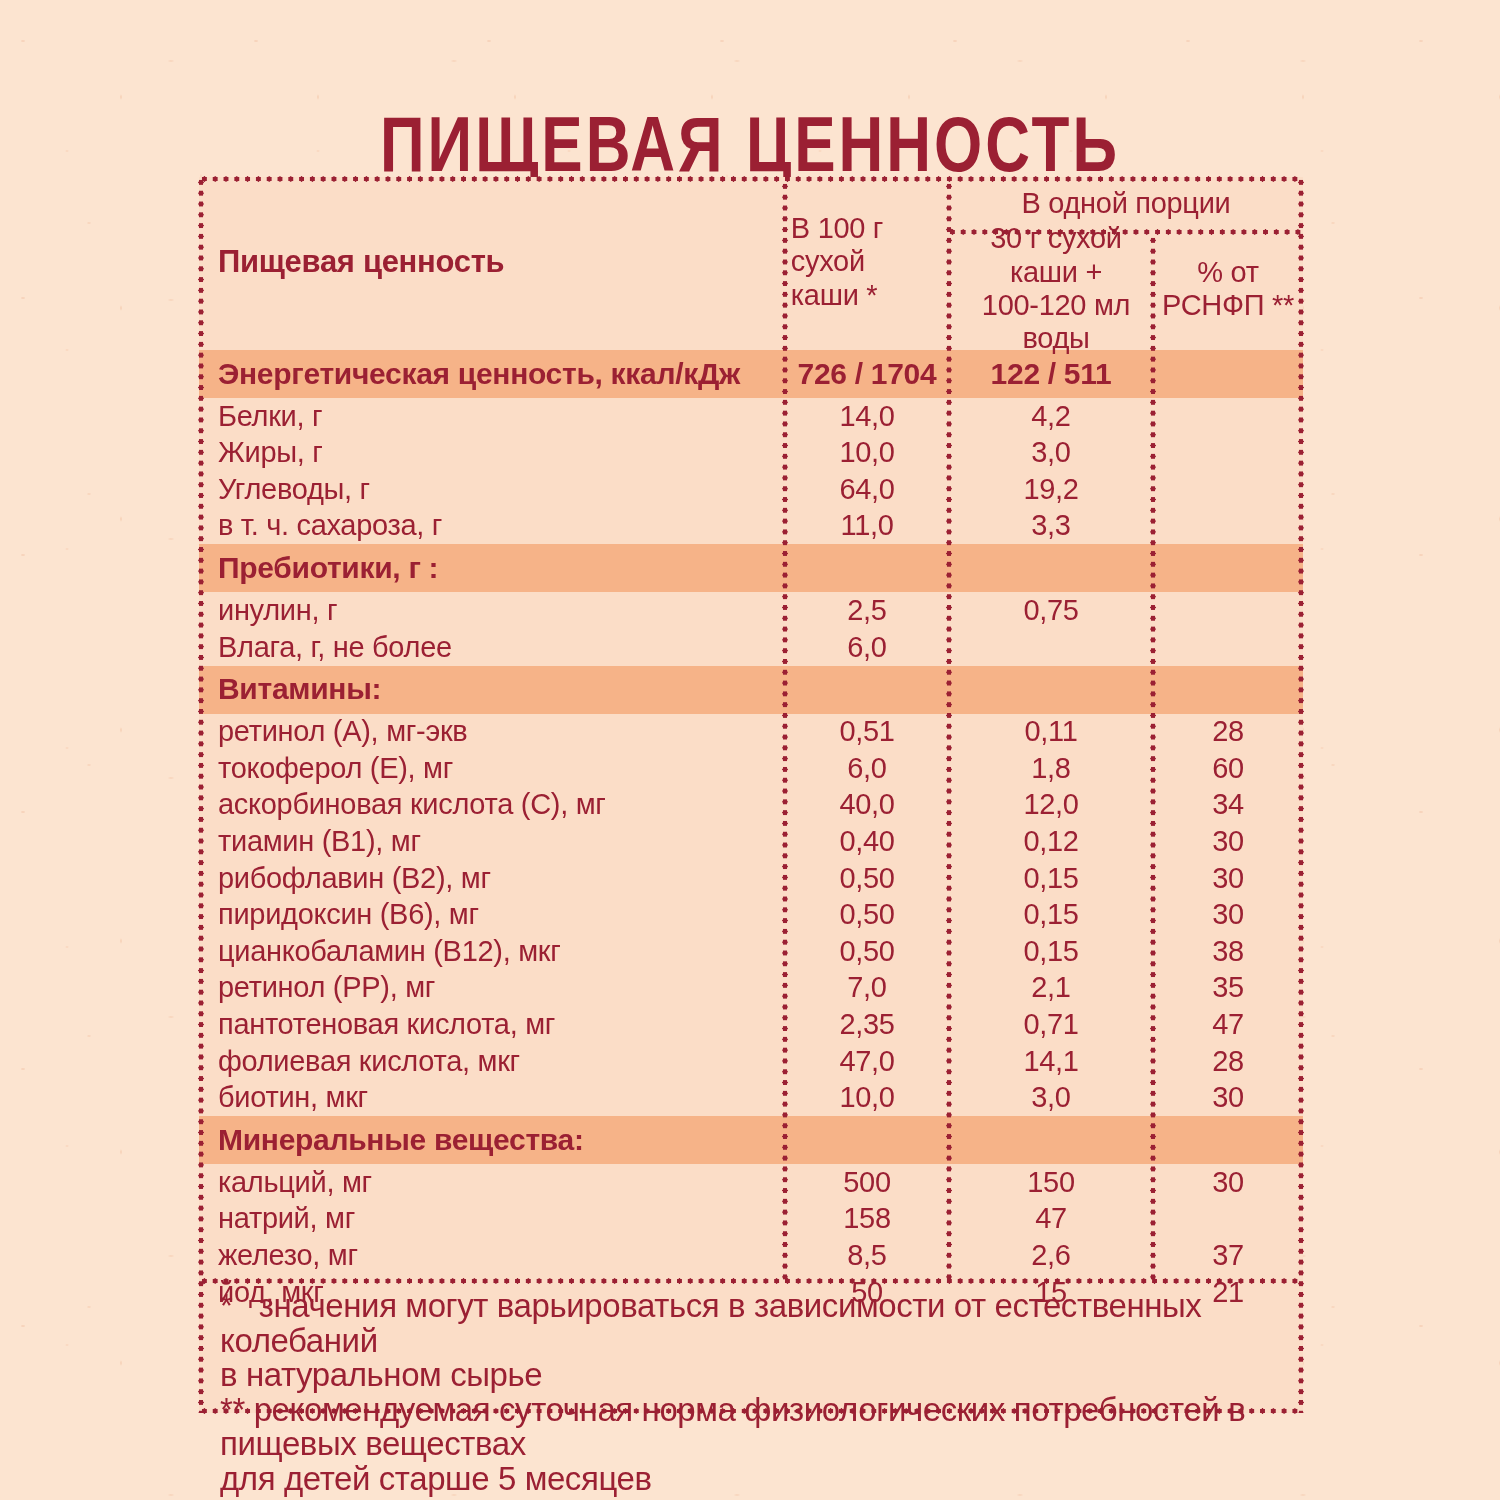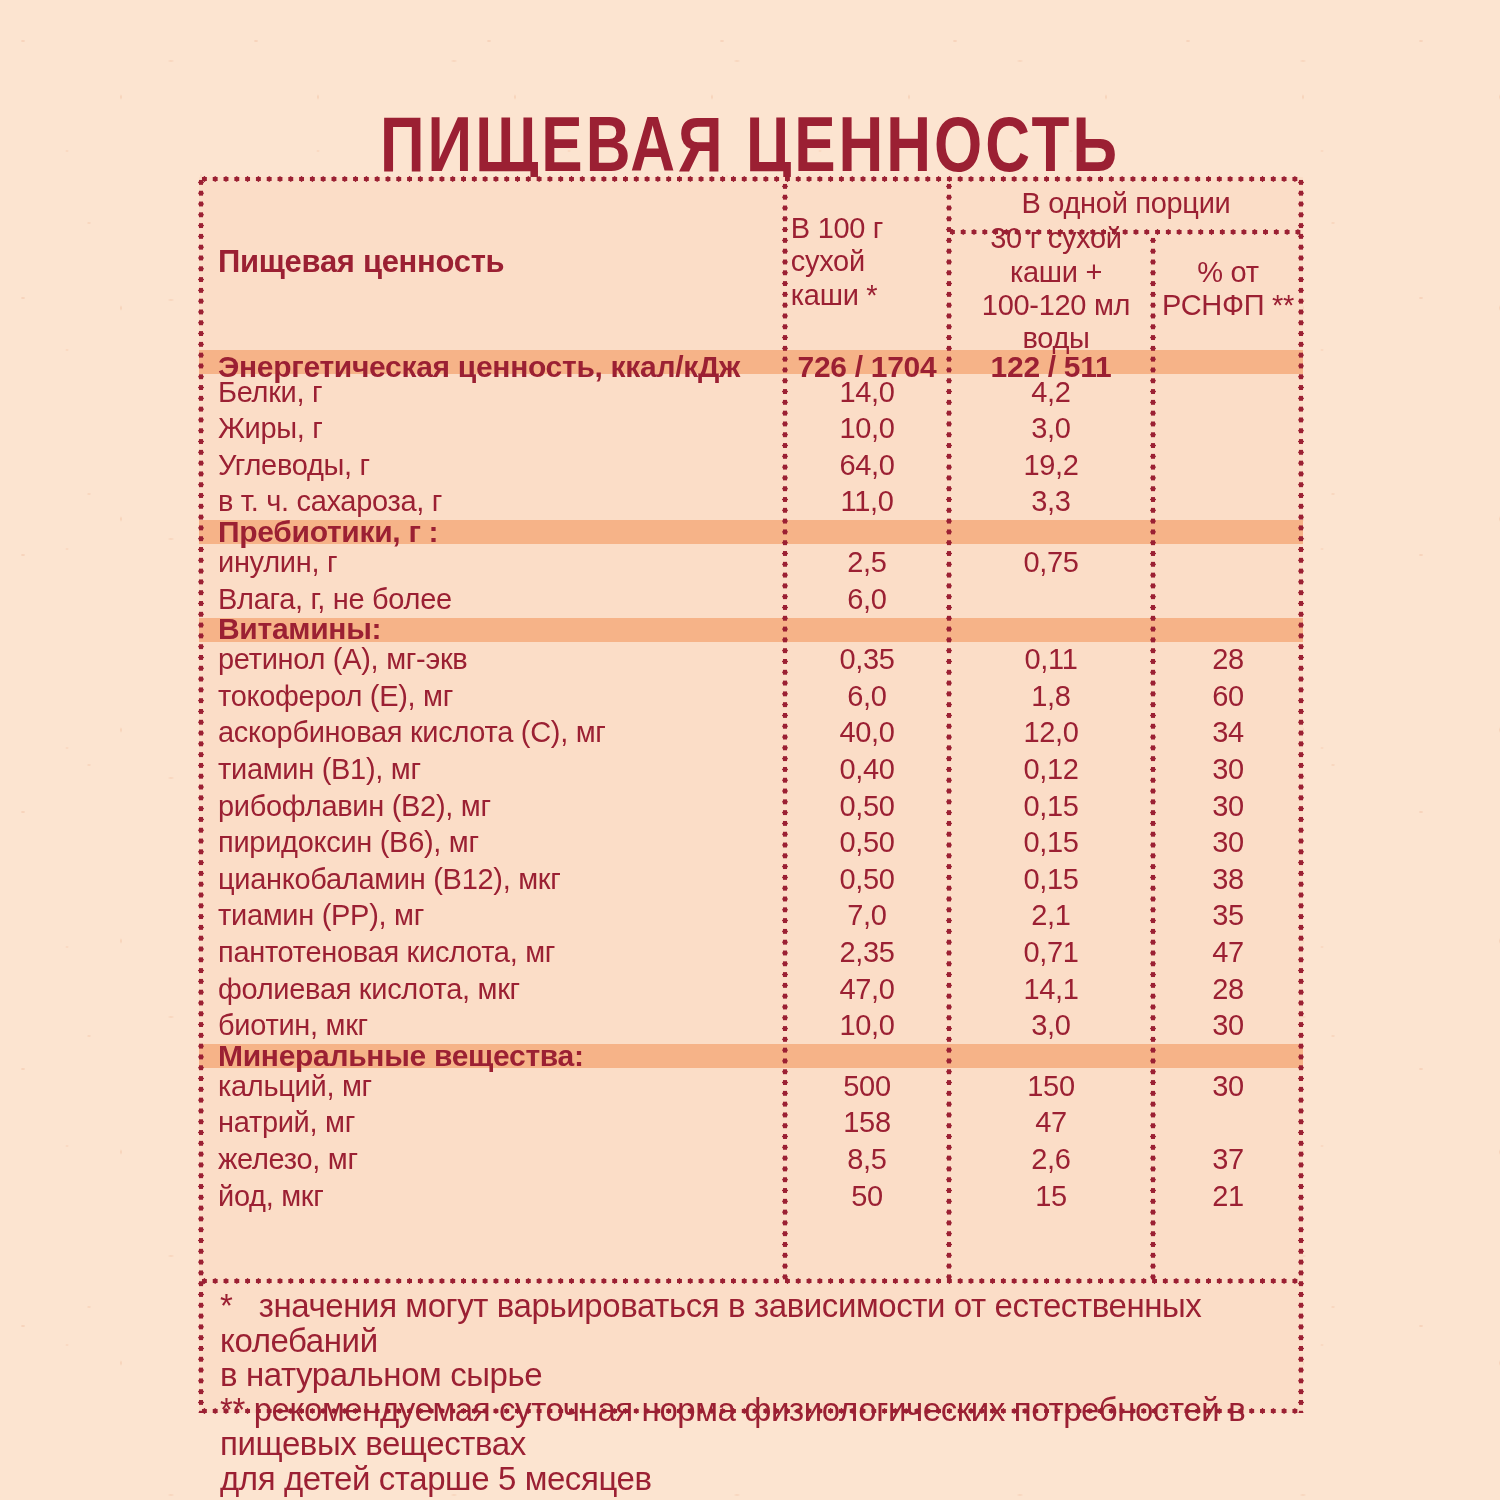--- a/index.html
+++ b/index.html
@@ -66,21 +66,21 @@
   .h-per100{left:556px;top:0;width:164px;height:170px;justify-content:center;text-align:left;}
   .h-portion-group{left:750px;top:0;width:354px;height:54px;justify-content:center;text-align:center;}
   .h-portion{left:755px;top:56px;width:204px;height:112px;justify-content:center;text-align:center;}
   .h-percent{left:954px;top:56px;width:150px;height:112px;justify-content:center;text-align:center;}
   
   .tbody{position:absolute;left:0;top:170px;width:1104px;height:933px;padding-top:3px;z-index:1;}
   .row{
     display:grid;grid-template-columns:586px 164px 204px 150px;
     align-items:center;height:36.6px;
   }
-  .row.band{height:24px;background:var(--band-bg);font-weight:bold;font-size:30px;}
+  .row.band{height:48px;background:var(--band-bg);font-weight:bold;font-size:30px;}
   .cell-label{padding-left:19px;overflow:hidden;white-space:nowrap;}
   .cell-num{text-align:center;}
   
   .footnotes{
     position:absolute;left:21px;right:16px;top:1112px;z-index:2;
     font-size:33px;line-height:34.5px;letter-spacing:-0.4px;
   }
   .footnote-line{white-space:pre-wrap;}
 </style>
 </head>
@@ -151,21 +151,21 @@
     <div class="cell-num"></div>
   </div>
       <div class="row band">
     <div class="cell-label">Витамины:</div>
     <div class="cell-num"></div>
     <div class="cell-num"></div>
     <div class="cell-num"></div>
   </div>
       <div class="row">
     <div class="cell-label">ретинол (А), мг-экв</div>
-    <div class="cell-num">0,35</div>
+    <div class="cell-num">0,51</div>
     <div class="cell-num">0,11</div>
     <div class="cell-num">28</div>
   </div>
       <div class="row">
     <div class="cell-label">токоферол (Е), мг</div>
     <div class="cell-num">6,0</div>
     <div class="cell-num">1,8</div>
     <div class="cell-num">60</div>
   </div>
       <div class="row">
@@ -192,21 +192,21 @@
     <div class="cell-num">0,15</div>
     <div class="cell-num">30</div>
   </div>
       <div class="row">
     <div class="cell-label">цианкобаламин (В12), мкг</div>
     <div class="cell-num">0,50</div>
     <div class="cell-num">0,15</div>
     <div class="cell-num">38</div>
   </div>
       <div class="row">
-    <div class="cell-label">тиамин (РР), мг</div>
+    <div class="cell-label">ретинол (РР), мг</div>
     <div class="cell-num">7,0</div>
     <div class="cell-num">2,1</div>
     <div class="cell-num">35</div>
   </div>
       <div class="row">
     <div class="cell-label">пантотеновая кислота, мг</div>
     <div class="cell-num">2,35</div>
     <div class="cell-num">0,71</div>
     <div class="cell-num">47</div>
   </div>

